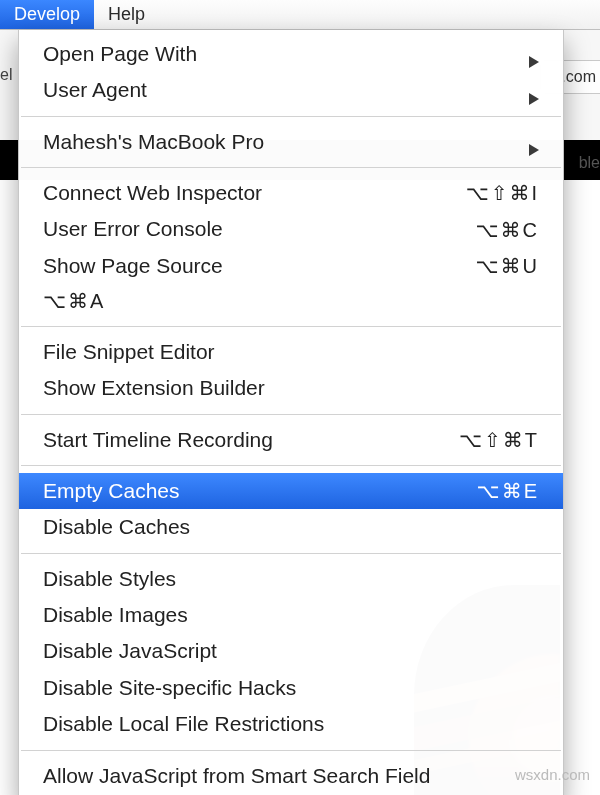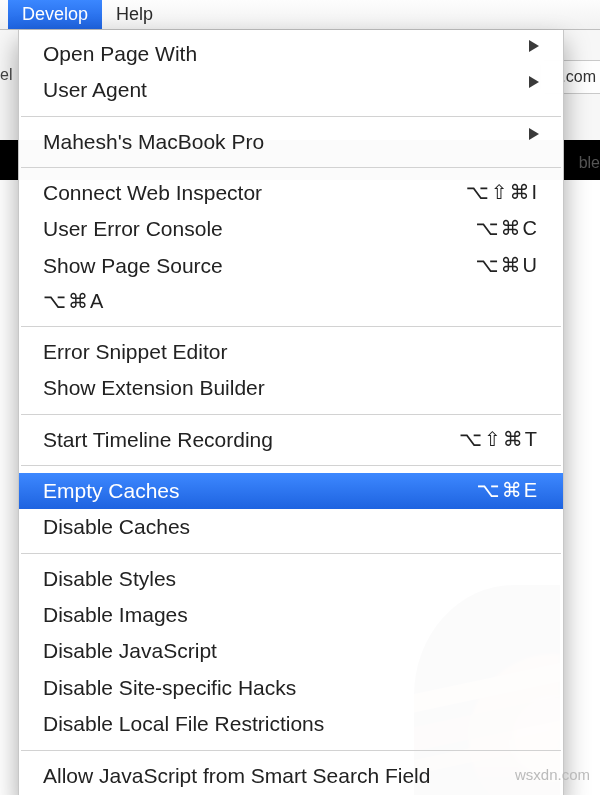--- a/index.html
+++ b/index.html
@@ -112,39 +112,38 @@
     align-items: center;
     padding: 0 14px;
     font-size: 18px;
     color: #2a2a2a;
     cursor: default;
   }
   .menubar .m.active {
     background: #2a74ea;
     background: linear-gradient(#3b87ff, #1e63e0);
     color: #fff;
-    margin-left: 8px;
   }
 
   .dropdown {
     position: absolute;
     left: 18px;
     top: 30px;
     width: 546px;
     background: rgba(255,255,255,0.985);
     border: 1px solid rgba(0,0,0,0.22);
     border-top: none;
     border-radius: 0 0 6px 6px;
     box-shadow: 0 12px 26px rgba(0,0,0,0.35);
     z-index: 20;
     padding: 6px 0;
   }
   .item {
     display: flex;
-    align-items: flex-start;
+    align-items: flex-end;
     justify-content: space-between;
     padding: 4px 24px;
     color: #222;
     cursor: default;
     line-height: 1.35;
   }
   .item.highlight {
     background: linear-gradient(#3d88ff, #1e63e0);
     color: #fff;
   }
@@ -232,21 +231,21 @@
     <span class="label">Show Page Source</span>
     <span class="right shortcut">⌥⌘U</span>
   </div>
   <div class="item">
     <span class="right shortcut">⌥⌘A</span>
   </div>
 
   <div class="sep"></div>
 
   <div class="item">
-    <span class="label">Error Snippet Editor</span>
+    <span class="label">File Snippet Editor</span>
   </div>
   <div class="item">
     <span class="label">Show Extension Builder</span>
   </div>
 
   <div class="sep"></div>
 
   <div class="item">
     <span class="label">Start Timeline Recording</span>
     <span class="right shortcut">⌥⇧⌘T</span>

